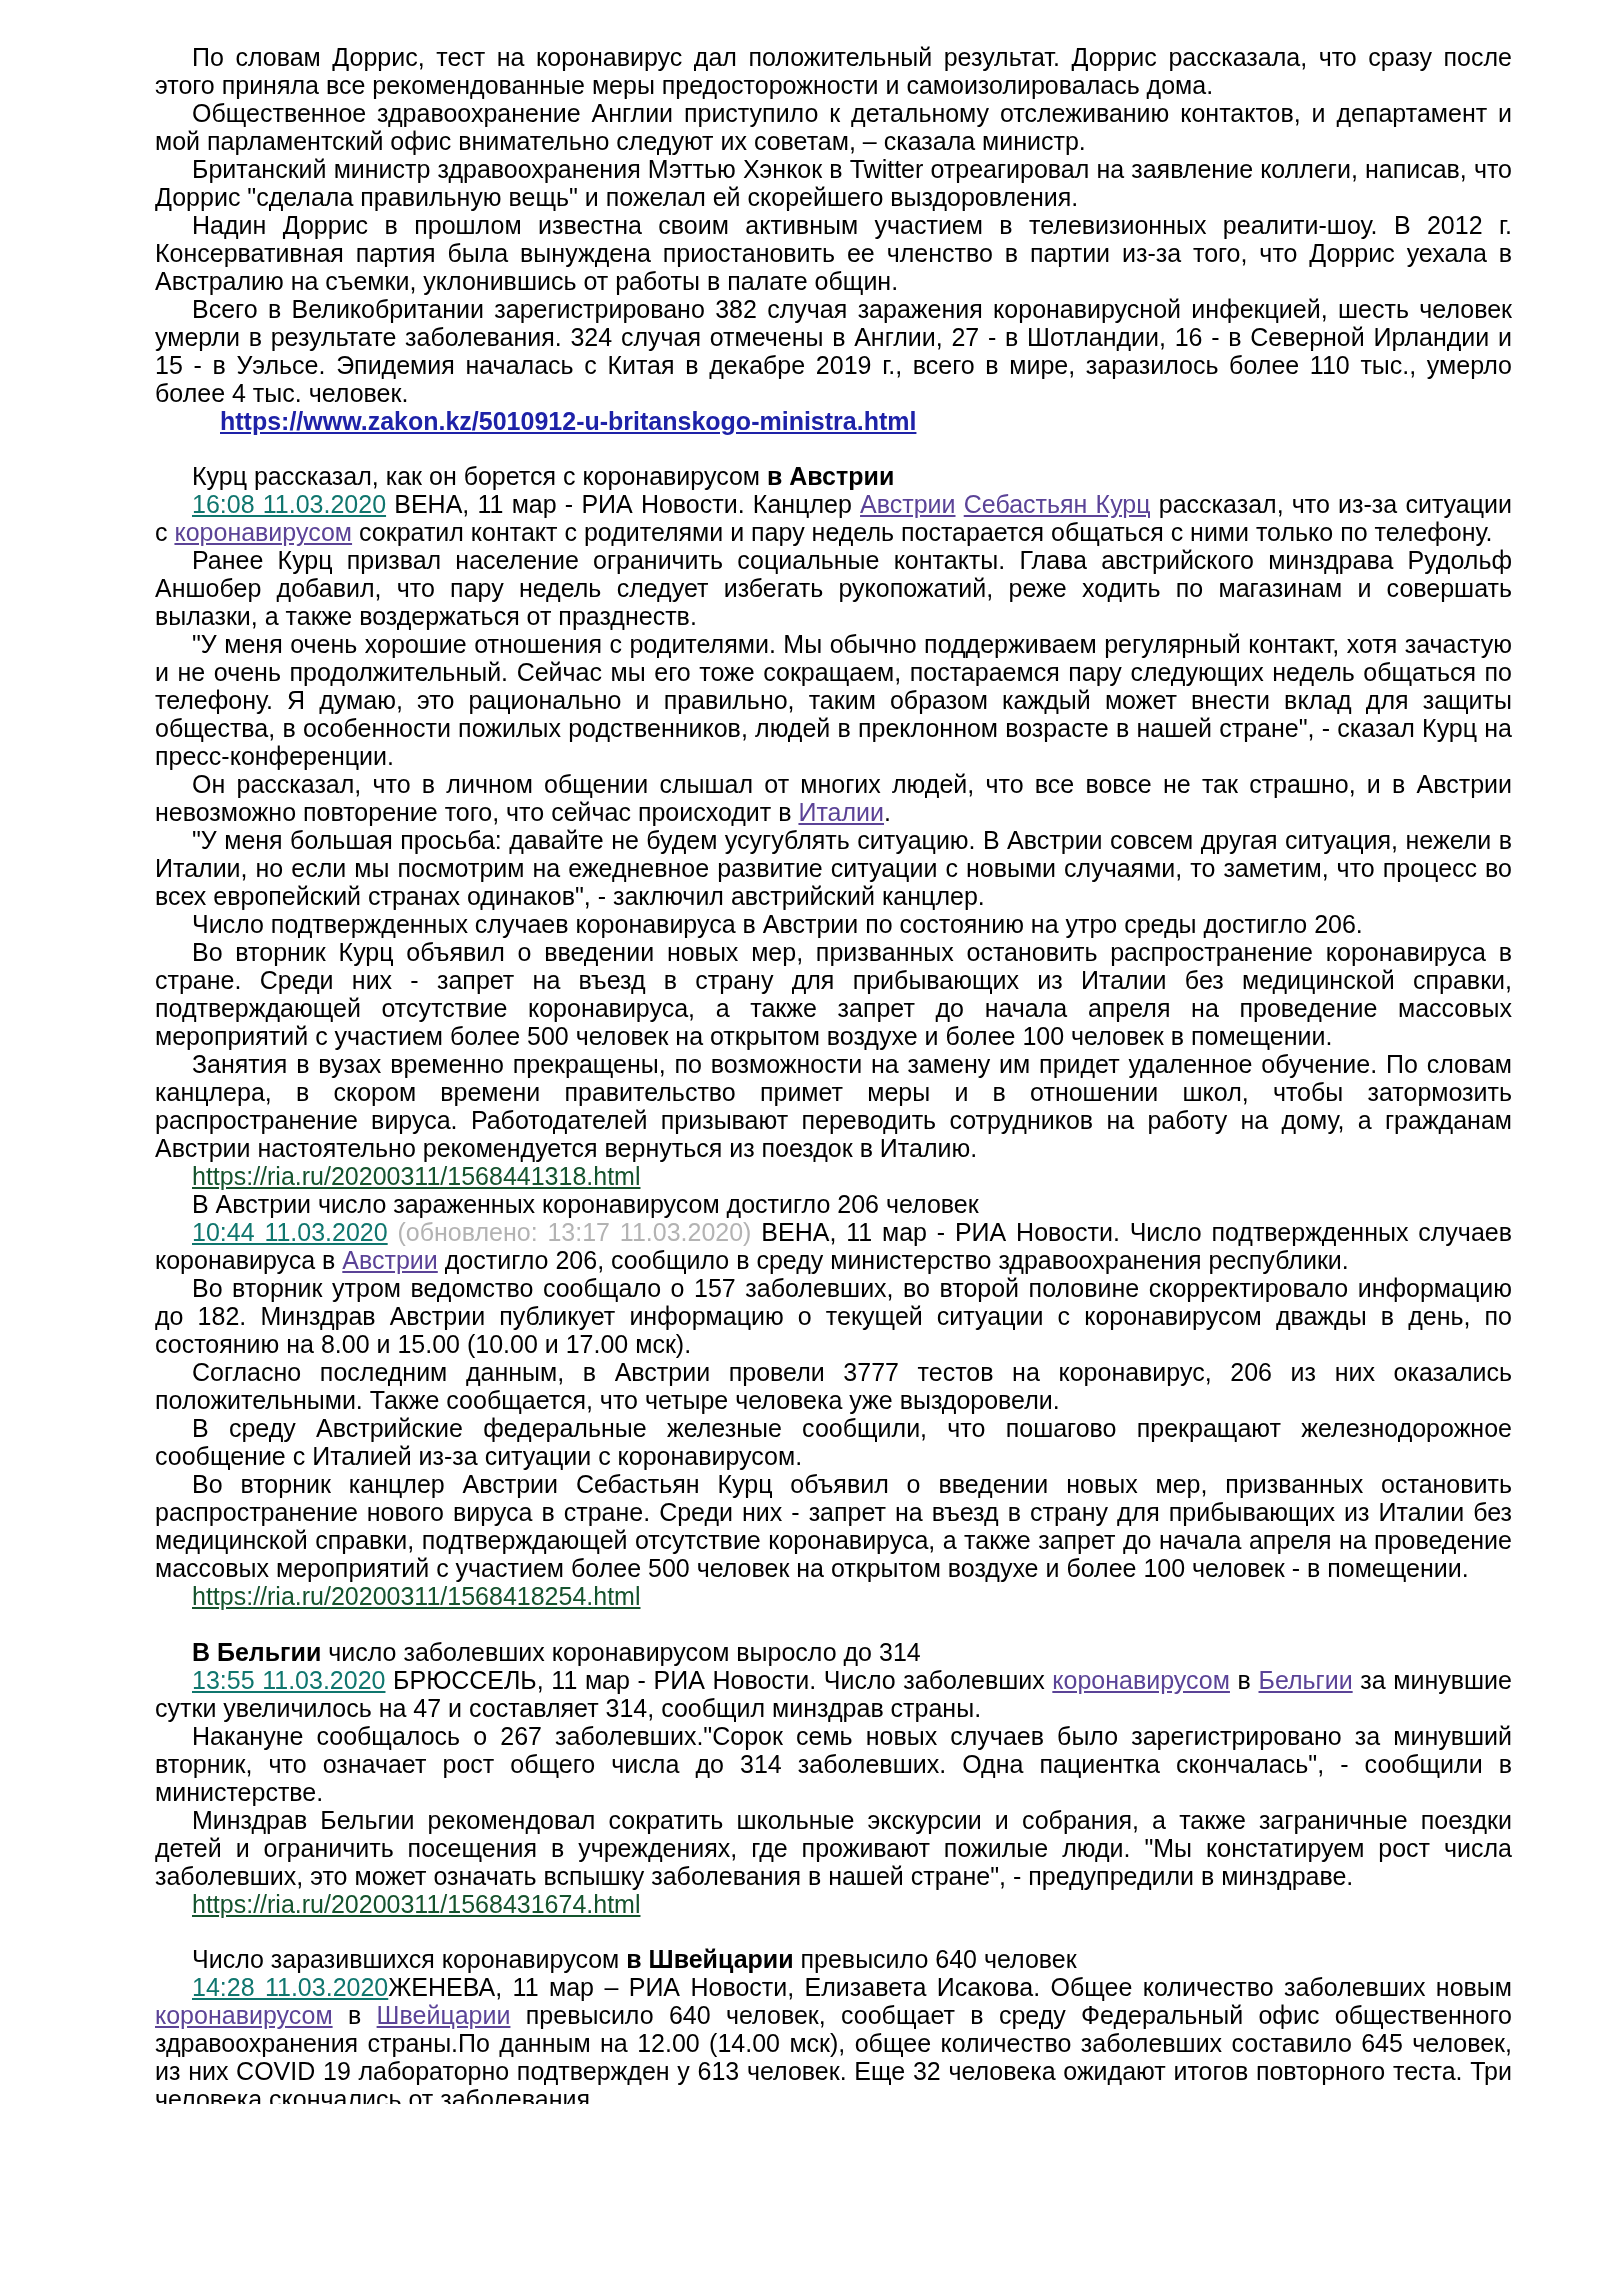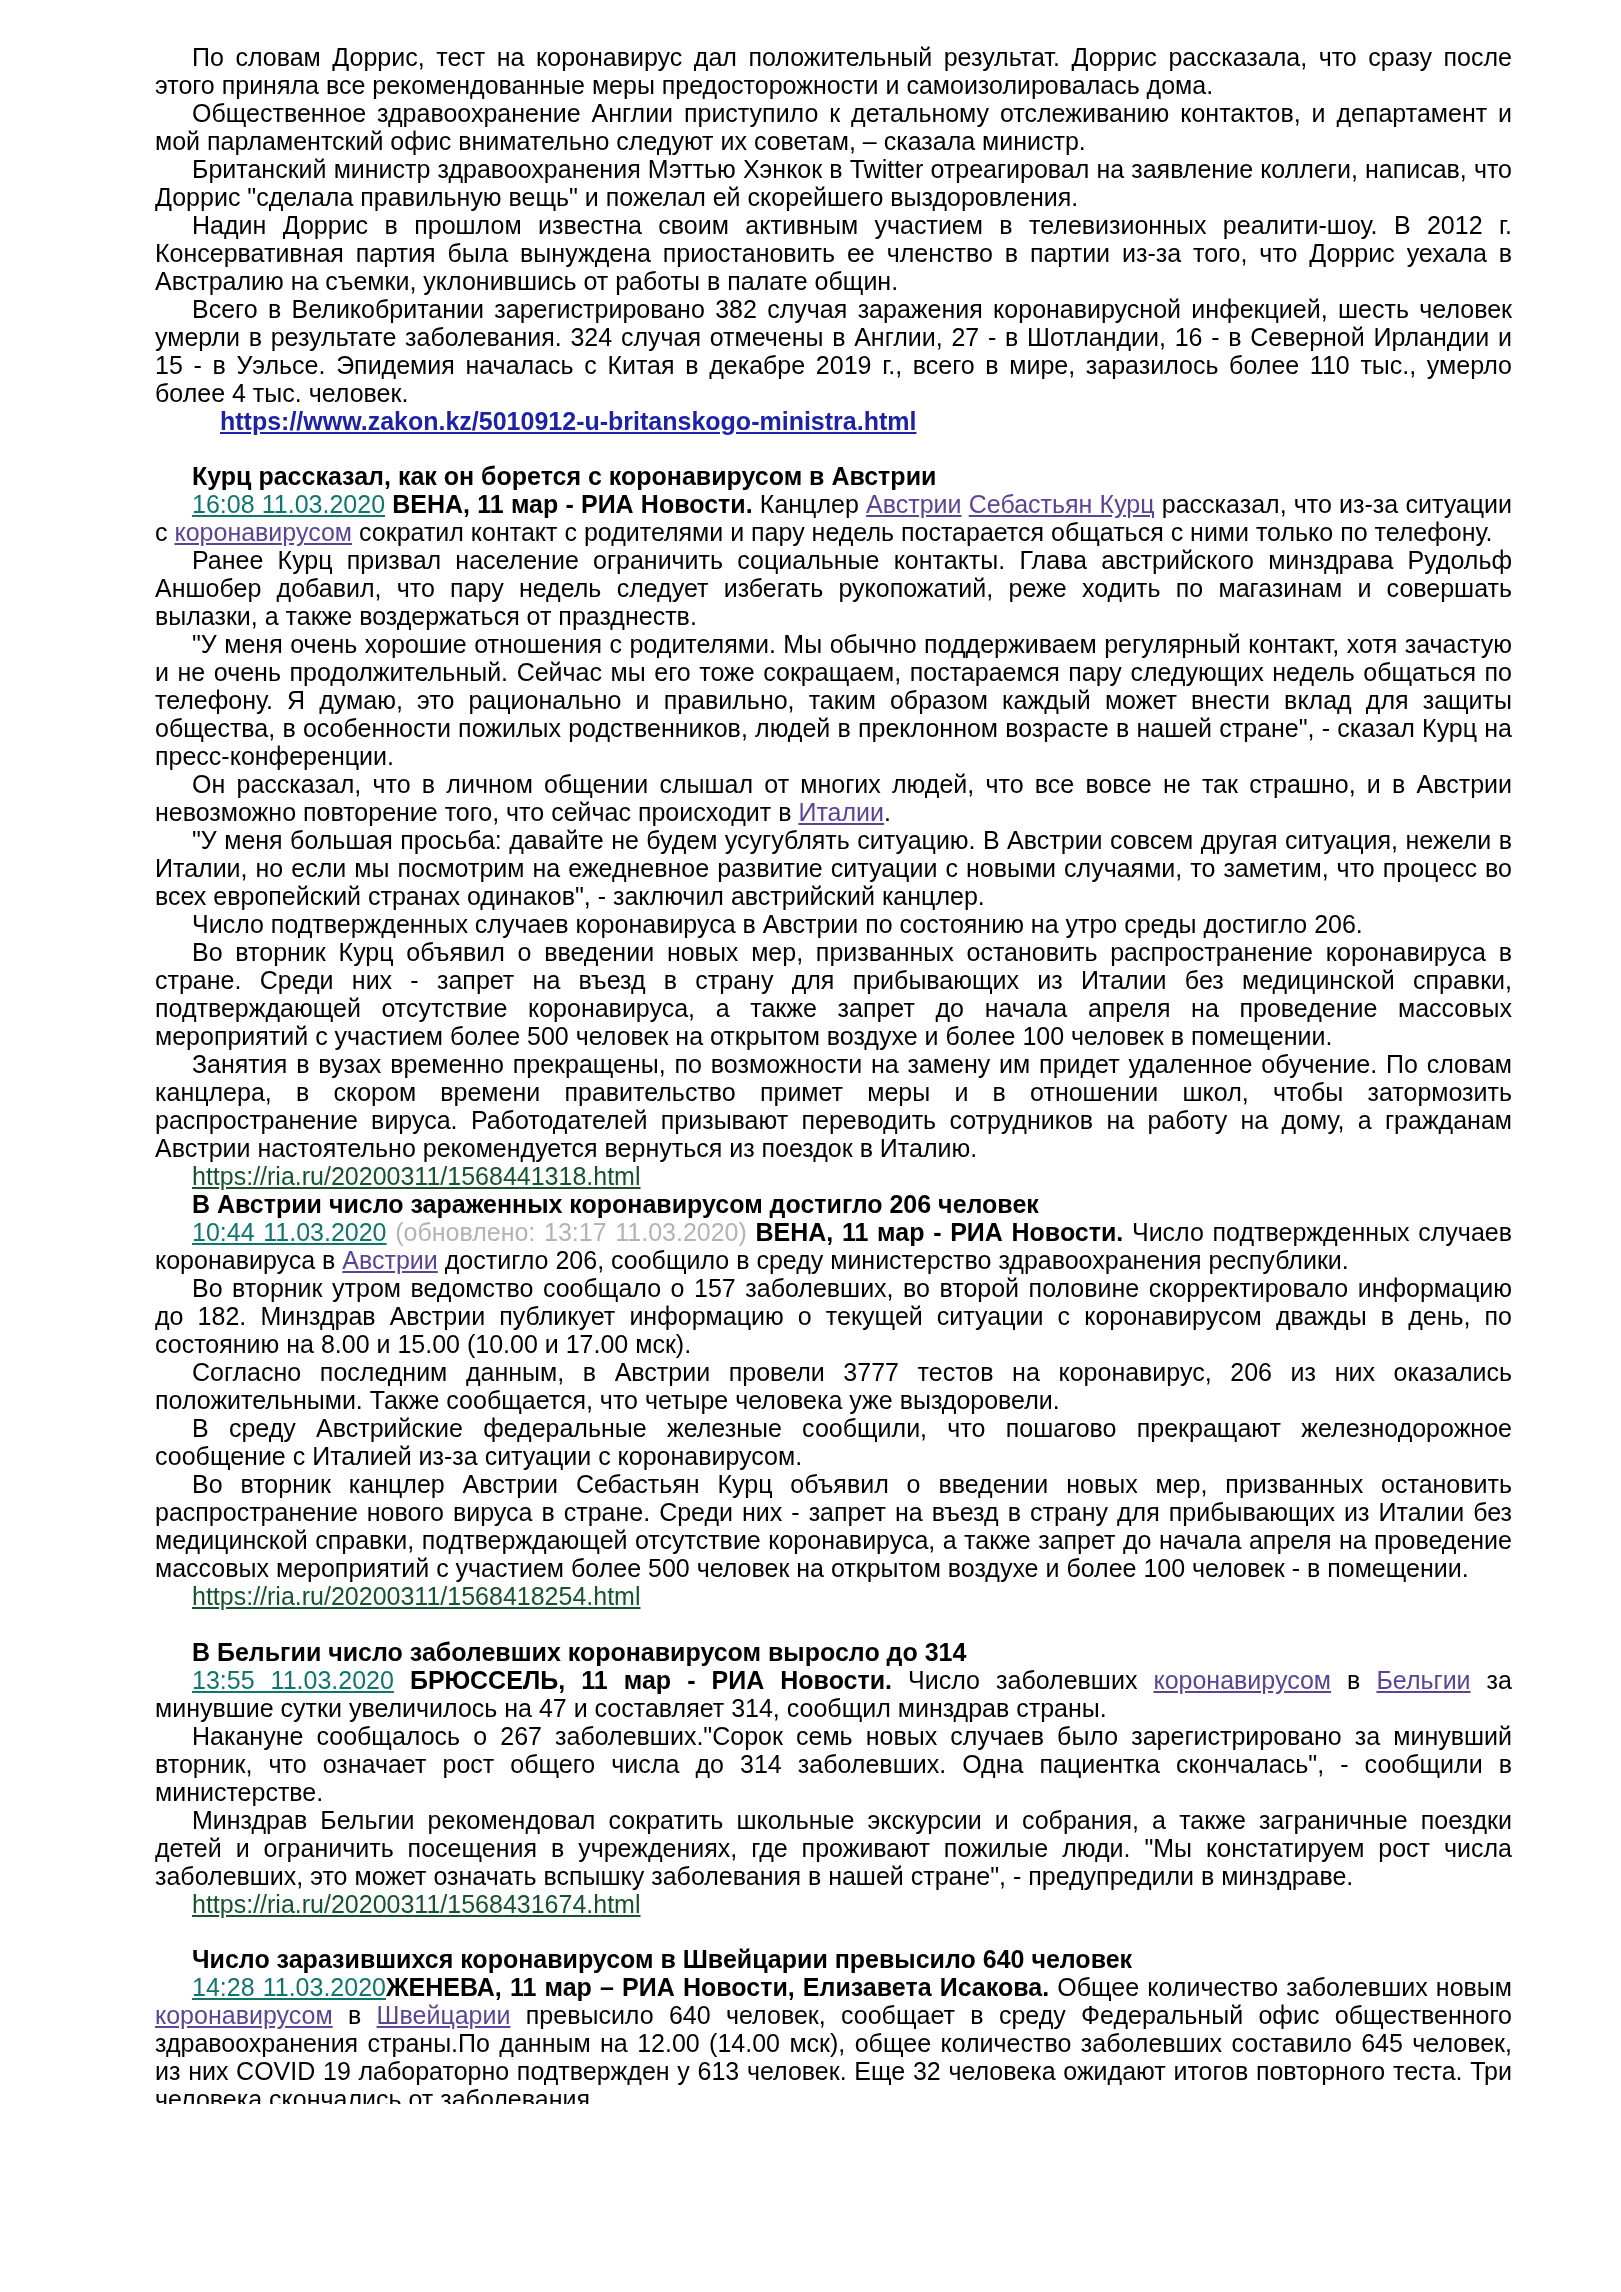--- a/index.html
+++ b/index.html
@@ -24,21 +24,21 @@
   p.para, p.heading, p.url-line {
     margin: 0;
     padding: 0;
     text-indent: 37px;
   }
   p.para { text-align: justify; }
   p.heading { font-weight: bold; text-align: left; }
   p.url-line { text-align: left; }
   .spacer { height: 27.4px; }
   .run-n { color: #000000; }
-  .run-b { font-weight: bold; color: #000000; }
+  .run-b { font-weight: normal; color: #000000; }
   .run-hu { font-weight: bold; color: #000000; }
   .run-ts { color: #0f766e; text-decoration: underline; }
   .run-tsp { color: #b3b3b3; }
   a.run-lv { color: #5b4397; text-decoration: underline; }
   a.run-u { color: #14532d; text-decoration: underline; font-weight: normal; }
   a.run-ub { color: #1e22a8; text-decoration: underline; font-weight: bold; margin-left: 28px; }
   a { cursor: pointer; }
   .page-number {
     position: absolute;
     left: 1470px;

